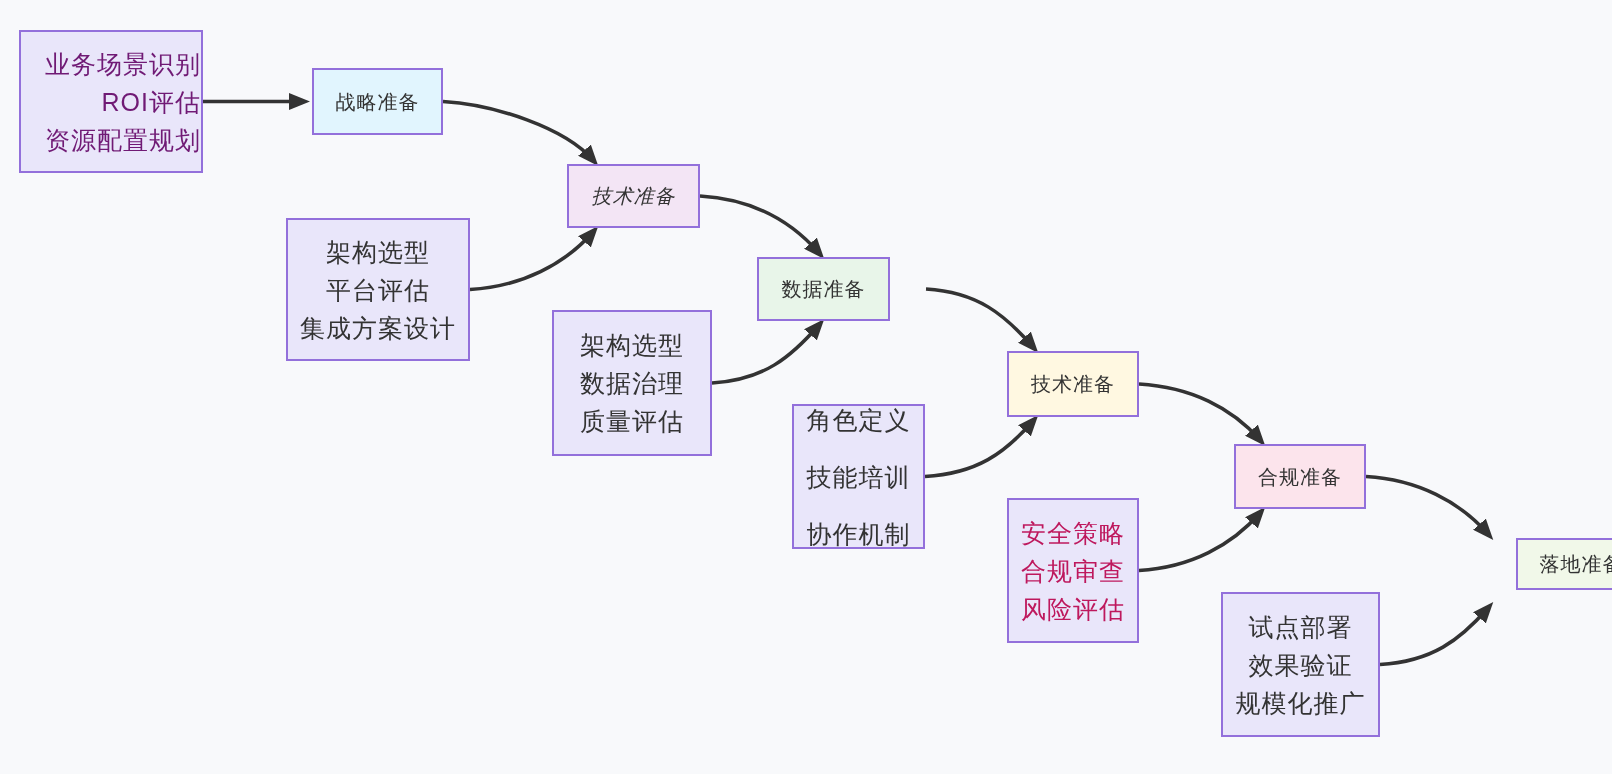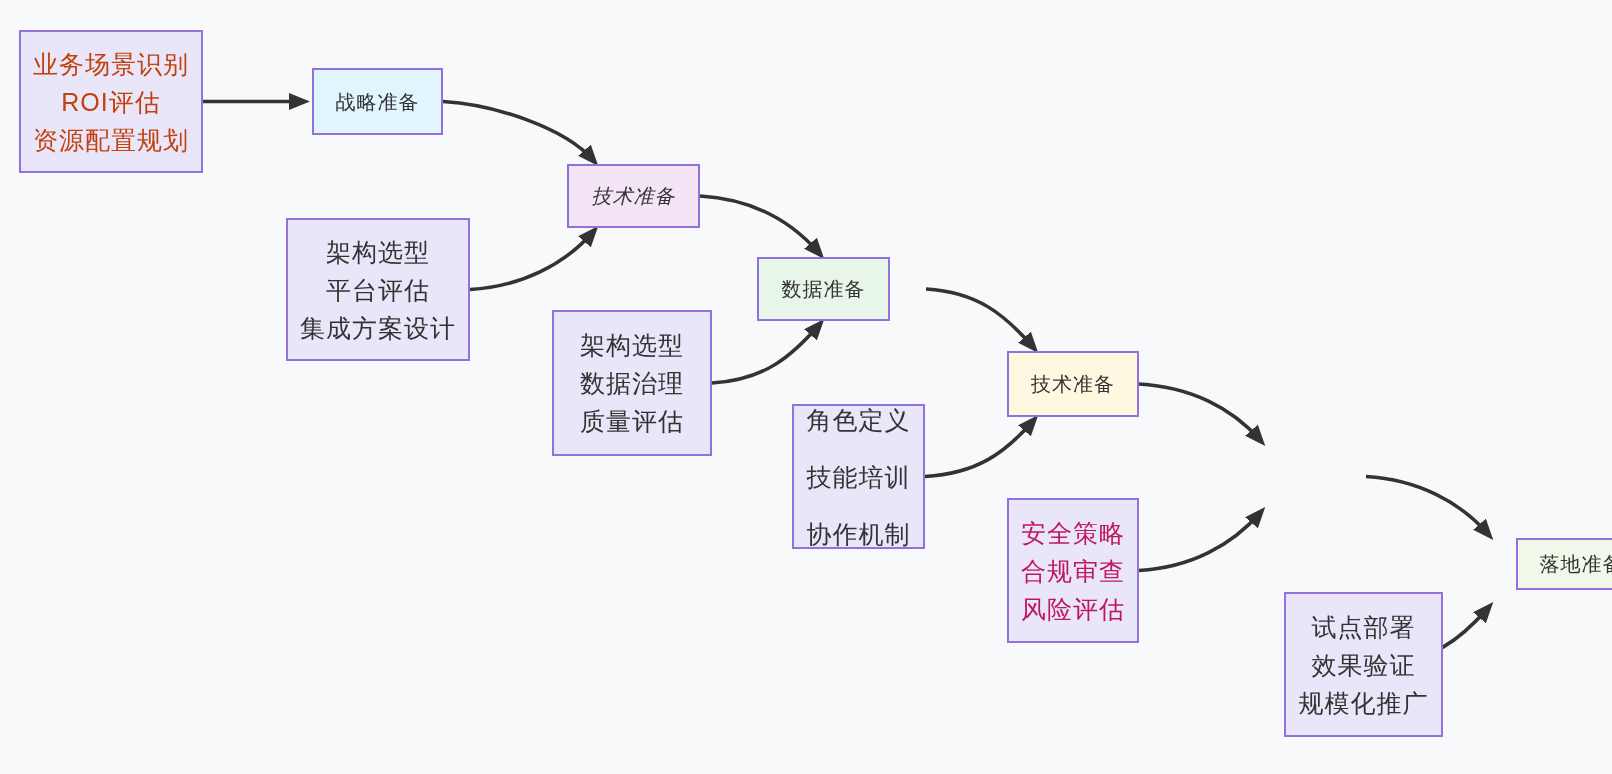--- a/index.html
+++ b/index.html
@@ -66,21 +66,21 @@
       <path class="edge" d="M 470,289.5 C 522,286.5 565,264 593,232" stroke="#333333" marker-end="url(#arrowhead)"></path>
       <path class="edge" d="M 700,196 C 752,199 791,221 819,253" stroke="#333333" marker-end="url(#arrowhead)"></path>
       <path class="edge" d="M 712,383 C 764,380 791,357 819,325" stroke="#333333" marker-end="url(#arrowhead)"></path>
       <path class="edge" d="M 926,289 C 978,292 1005,315 1033,347" stroke="#333333" marker-end="url(#arrowhead)"></path>
       <path class="edge" d="M 925,476.5 C 977,473.5 1005,453 1033,421" stroke="#333333" marker-end="url(#arrowhead)"></path>
       <path class="edge" d="M 1139,384 C 1191,387 1232,408 1260,440" stroke="#333333" marker-end="url(#arrowhead)"></path>
       <path class="edge" d="M 1139,570.5 C 1191,567.5 1232,545 1260,513" stroke="#333333" marker-end="url(#arrowhead)"></path>
       <path class="edge" d="M 1366,476.5 C 1418,479.5 1460,502 1488,534" stroke="#333333" marker-end="url(#arrowhead)"></path>
       <path class="edge" d="M 1380,664.5 C 1432,661.5 1460,640 1488,608" stroke="#333333" marker-end="url(#arrowhead)"></path>
     </svg>
-<div class="node detail" style="left: 19px; top: 30px; width: 184px; height: 143px; background: rgb(233, 230, 250); border-color: rgb(147, 112, 219); color: #c2410c;">
+<div class="node detail" style="left: 19px; top: 30px; width: 184px; height: 143px; background: rgb(233, 230, 250); border-color: rgb(147, 112, 219); color: #701a75; align-items: flex-end;">
       <span class="line">业务场景识别</span>
       <span class="line">ROI评估</span>
       <span class="line">资源配置规划</span>
     </div>
     <div class="node stage" style="left: 312px; top: 68px; width: 131px; height: 67px; background: rgb(225, 245, 254); border-color: rgb(147, 112, 219); color: rgb(51, 51, 51);">
       <span class="line">战略准备</span>
     </div>
     <div class="node detail" style="left: 286px; top: 218px; width: 184px; height: 143px; background: rgb(233, 230, 250); border-color: rgb(147, 112, 219); color: rgb(51, 51, 51);">
       <span class="line">架构选型</span>
       <span class="line">平台评估</span>
@@ -103,21 +103,24 @@
       <span class="line">协作机制</span>
     </div>
     <div class="node stage" style="left: 1007px; top: 351px; width: 132px; height: 66px; background: rgb(255, 248, 225); border-color: rgb(147, 112, 219); color: rgb(51, 51, 51);">
       <span class="line">技术准备</span>
     </div>
     <div class="node detail" style="left: 1007px; top: 498px; width: 132px; height: 145px; background: rgb(233, 230, 250); border-color: rgb(147, 112, 219); color: #be185d;">
       <span class="line">安全策略</span>
       <span class="line">合规审查</span>
       <span class="line">风险评估</span>
     </div>
-    <div class="node detail" style="left: 1284px; top: 592px; width: 159px; height: 145px; background: rgb(233, 230, 250); border-color: rgb(147, 112, 219); color: rgb(51, 51, 51); text-align: center;">
+    <div class="node stage" style="left: 1234px; top: 444px; width: 132px; height: 65px; background: rgb(252, 228, 236); border-color: rgb(147, 112, 219); color: rgb(51, 51, 51);">
+      <span class="line">合规准备</span>
+    </div>
+    <div class="node detail" style="left: 1221px; top: 592px; width: 159px; height: 145px; background: rgb(233, 230, 250); border-color: rgb(147, 112, 219); color: rgb(51, 51, 51); text-align: center;">
       <span class="line">试点部署</span>
       <span class="line">效果验证</span>
       <span class="line">规模化推广</span>
     </div>
     <div class="node stage" style="left: 1516px; top: 538px; width: 131px; height: 52px; background: rgb(241, 248, 233); border-color: rgb(147, 112, 219); color: rgb(51, 51, 51);">
       <span class="line">落地准备</span>
     </div>
   </div>
 
 </body></html>

